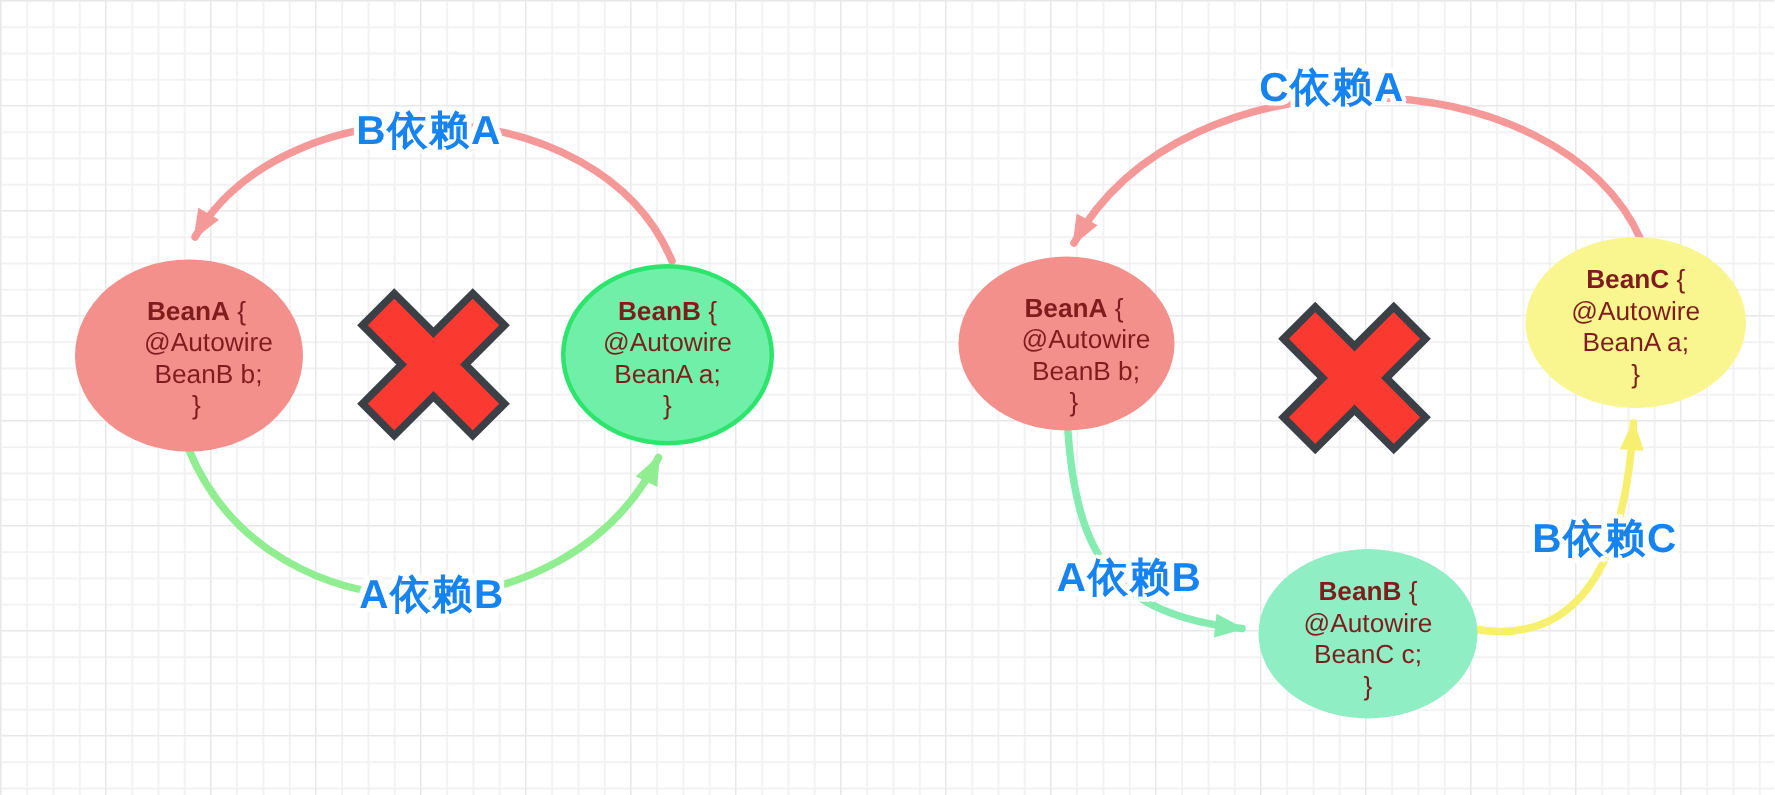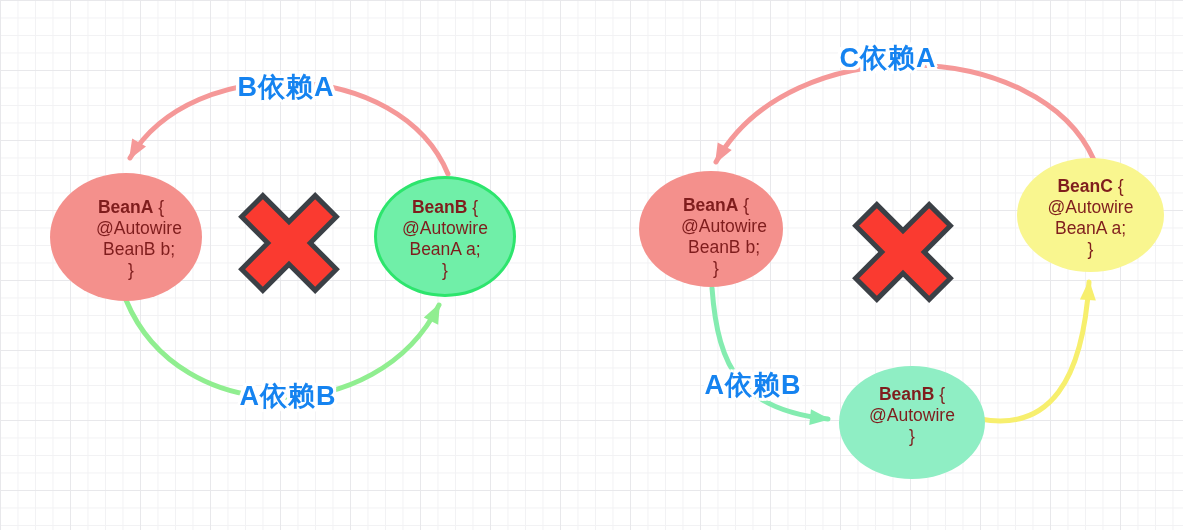--- a/index.html
+++ b/index.html
@@ -107,32 +107,34 @@
   <div class="node node-left bean-a-right">
     <div><span class="bn">BeanA</span><span> {</span></div>
     <div class="ind">@Autowire</div>
     <div class="ind">BeanB b;</div>
     <div>}</div>
   </div>
 
   <div class="node node-center bean-b-right">
     <div><span class="bn">BeanB</span><span> {</span></div>
     <div>@Autowire</div>
+    <div>BeanC c;</div>
     <div>}</div>
   </div>
 
   <div class="node node-center bean-c-right">
     <div><span class="bn">BeanC</span><span> {</span></div>
     <div>@Autowire</div>
     <div>BeanA a;</div>
     <div>}</div>
   </div>
 
   <svg class="cross cross-right" width="1" height="1">
     <g transform="rotate(45)">
       <path d="M -15 -52 L 15 -52 L 15 -15 L 52 -15 L 52 15 L 15 15 L 15 52 L -15 52 L -15 15 L -52 15 L -52 -15 L -15 -15 Z" fill="#fa3a30" stroke="#3b4046" stroke-width="5" stroke-linejoin="miter"></path>
     </g>
   </svg>
 
   <div class="edge-label lbl-c-dep-a">C依赖A</div>
   <div class="edge-label lbl-a-dep-b-right">A依赖B</div>
+  <div class="edge-label lbl-b-dep-c">B依赖C</div>
 
 </div>
 
 </body></html>

